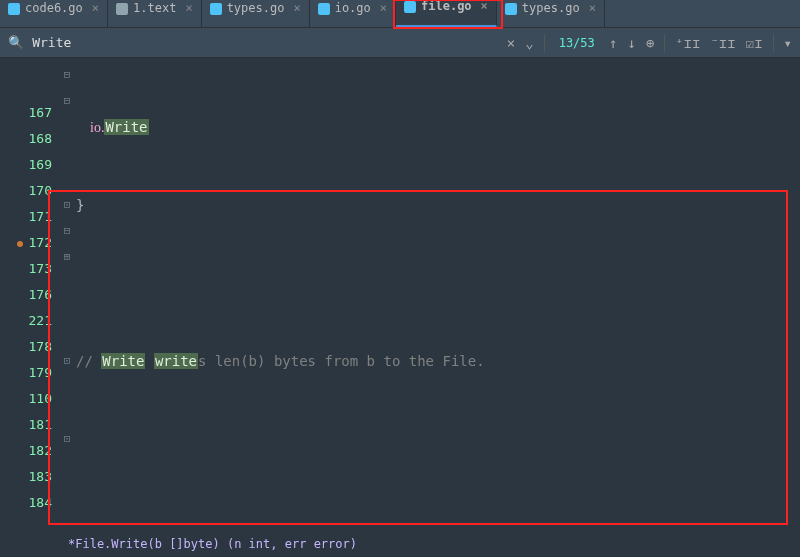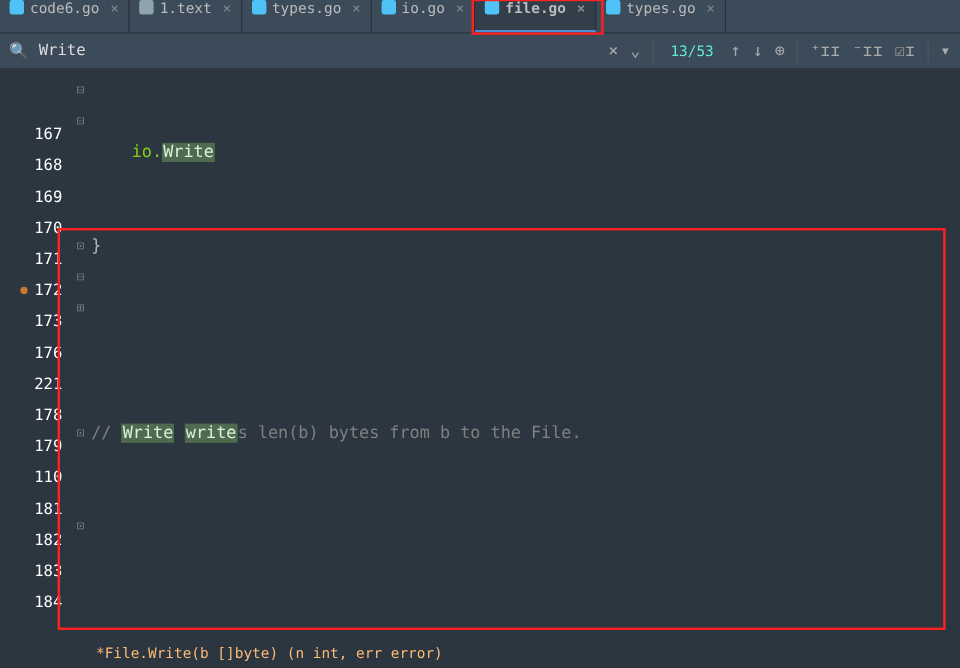--- a/index.html
+++ b/index.html
@@ -12,22 +12,22 @@
   position: relative;
 }
 .tab-bar {
   display: flex;
   background: #3c4b5a;
   height: 28px;
   align-items: stretch;
   border-bottom: 1px solid #2a3138;
 }
 .tab {
-  display: flex; align-items: flex-start;
-  padding: 0 8px;
+  display: flex; align-items: flex-end;
+  padding: 12px 8px;
   font-size: 12px;
   color: #bbbbbb;
   border-right: 1px solid #2a3138;
   cursor: pointer;
   gap: 5px;
 }
 .tab.active {
   background: #323e4a;
   border-bottom: 2px solid #4a90d9;
   font-weight: bold;
@@ -81,21 +81,21 @@
 .sep { width: 1px; height: 18px; background: #555; }
 .editor {
   position: relative;
   display: flex;
   height: calc(100% - 58px);
 }
 .gutter {
   width: 58px;
   padding-top: 16px;
   text-align: right;
-  color: #ffffff;
+  color: #86efac;
   font-size: 13px;
   line-height: 26px;
   user-select: none;
 }
 .gutter .ln { padding-right: 6px; height: 26px; }
 .gutter .modified::before {
   content: "";
   display: inline-block;
   width: 6px; height: 6px;
   background: #cc7832;
@@ -113,38 +113,38 @@
 .fold-col .fm { height: 26px; text-align: center; }
 .code {
   flex: 1;
   padding-top: 4px;
   font-size: 14px;
   line-height: 26px;
   white-space: pre;
 }
 .code .row { height: 26px; }
 .cm { color: #808080; }
-.id { color: #84cc16; }
+.id { color: #f9a8d4; font-family: Liberation Serif, serif; }
 .hl {
   background: #4e6b4e;
   color: #dfeedd;
   padding: 0 1px;
 }
 .red-box {
   position: absolute;
   border: 2px solid #ff2020;
   left: 48px; top: 190px;
   width: 740px; height: 335px;
   pointer-events: none;
 }
 .status-hint {
   position: absolute;
-  bottom: 6px; left: 80px;
+  bottom: 6px; left: 68px;
   font-size: 12px;
-  color: #fdba74;
+  color: #c4b5fd;
 }
 </style>
 </head>
 <body>
 
 <div class="tab-bar">
   <div class="tab">
     <span class="go-icon"></span>
     <span>code6.go</span>
     <span class="close">×</span>

